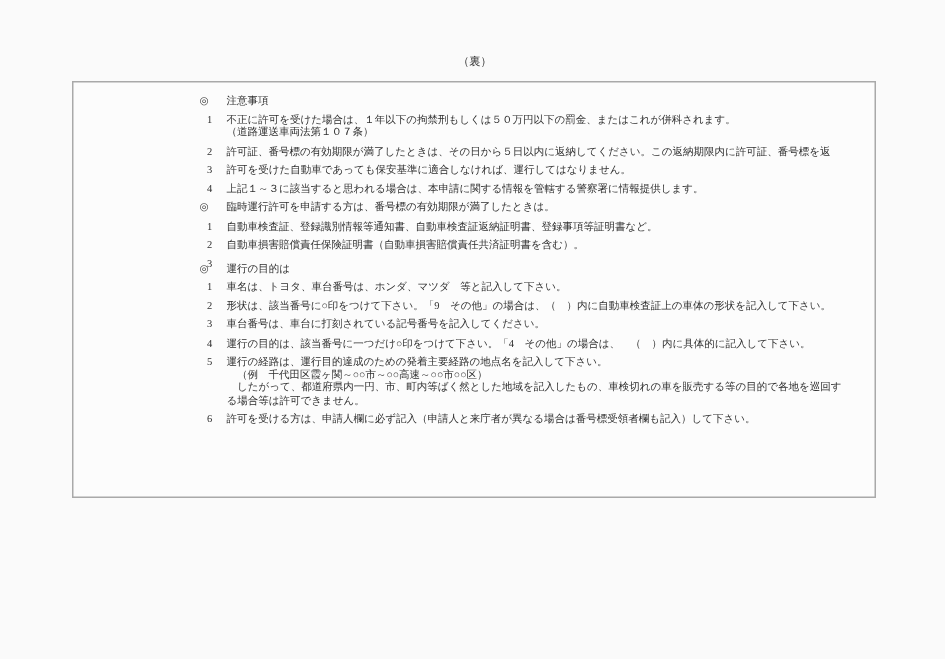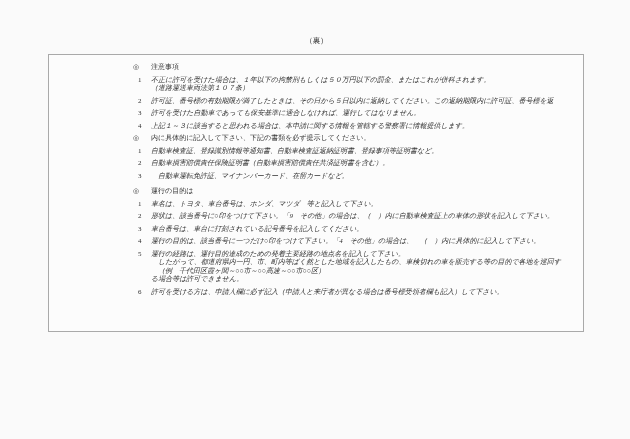--- a/index.html
+++ b/index.html
@@ -28,21 +28,21 @@
     font-size:7px;
   }
   .section .heading{
     position:relative;padding-left:18px;margin-top:4px;line-height:8.5px;white-space:nowrap;
   }
   .section-0 .heading{margin-top:0;}
   .section-2 .heading{margin-top:7px;}
   .marker{position:absolute;left:0;top:0;line-height:8.5px;}
   .item{position:relative;padding-left:18px;margin-top:4px;}
   .num{position:absolute;left:5px;top:0;line-height:8.5px;}
-  .line{line-height:8.5px;white-space:nowrap;font-style:italic;}
+  .line{line-height:8.5px;white-space:nowrap;}
 </style>
 </head>
 <body>
 
 <div class="page">
   <div class="side-label">（裏）</div>
   <div class="notice-box">
     <div class="content">
         <div class="section section-0">
           <div class="heading"><span class="marker">◎</span><span class="txt">注意事項</span></div>
@@ -58,32 +58,31 @@
           <div class="item">
             <span class="num">3</span>
             <div class="line">許可を受けた自動車であっても保安基準に適合しなければ、運行してはなりません。</div>
           </div>
           <div class="item">
             <span class="num">4</span>
             <div class="line">上記１～３に該当すると思われる場合は、本申請に関する情報を管轄する警察署に情報提供します。</div>
           </div>
         </div>
         <div class="section section-1">
-          <div class="heading"><span class="marker">◎</span><span class="txt">内に具体的に記入して下さい、下記の書類を必ず提示してください。</span></div>
+          <div class="heading"><span class="marker">◎</span><span class="txt">臨時運行許可を申請する方は、番号標の有効期限が満了したときは。</span></div>
           <div class="item">
             <span class="num">1</span>
             <div class="line">自動車検査証、登録識別情報等通知書、自動車検査証返納証明書、登録事項等証明書など。</div>
           </div>
           <div class="item">
             <span class="num">2</span>
             <div class="line">自動車損害賠償責任保険証明書（自動車損害賠償責任共済証明書を含む）。</div>
           </div>
           <div class="item">
             <span class="num">3</span>
-            <div class="line">　自動車運転免許証、マイナンバーカード、在留カードなど。</div>
           </div>
         </div>
         <div class="section section-2">
           <div class="heading"><span class="marker">◎</span><span class="txt">運行の目的は</span></div>
           <div class="item">
             <span class="num">1</span>
             <div class="line">車名は、トヨタ、車台番号は、ホンダ、マツダ　等と記入して下さい。</div>
           </div>
           <div class="item">
             <span class="num">2</span>
@@ -93,22 +92,22 @@
             <span class="num">3</span>
             <div class="line">車台番号は、車台に打刻されている記号番号を記入してください。</div>
           </div>
           <div class="item">
             <span class="num">4</span>
             <div class="line">運行の目的は、該当番号に一つだけ○印をつけて下さい。「4　その他」の場合は、　（　）内に具体的に記入して下さい。</div>
           </div>
           <div class="item">
             <span class="num">5</span>
             <div class="line">運行の経路は、運行目的達成のための発着主要経路の地点名を記入して下さい。</div>
+            <div class="line">　（例　千代田区霞ヶ関～○○市～○○高速～○○市○○区）</div>
             <div class="line">　したがって、都道府県内一円、市、町内等ばく然とした地域を記入したもの、車検切れの車を販売する等の目的で各地を巡回す</div>
-            <div class="line">　（例　千代田区霞ヶ関～○○市～○○高速～○○市○○区）</div>
             <div class="line">る場合等は許可できません。</div>
           </div>
           <div class="item">
             <span class="num">6</span>
             <div class="line">許可を受ける方は、申請人欄に必ず記入（申請人と来庁者が異なる場合は番号標受領者欄も記入）して下さい。</div>
           </div>
         </div>
       </div>
   </div>
 </div>

